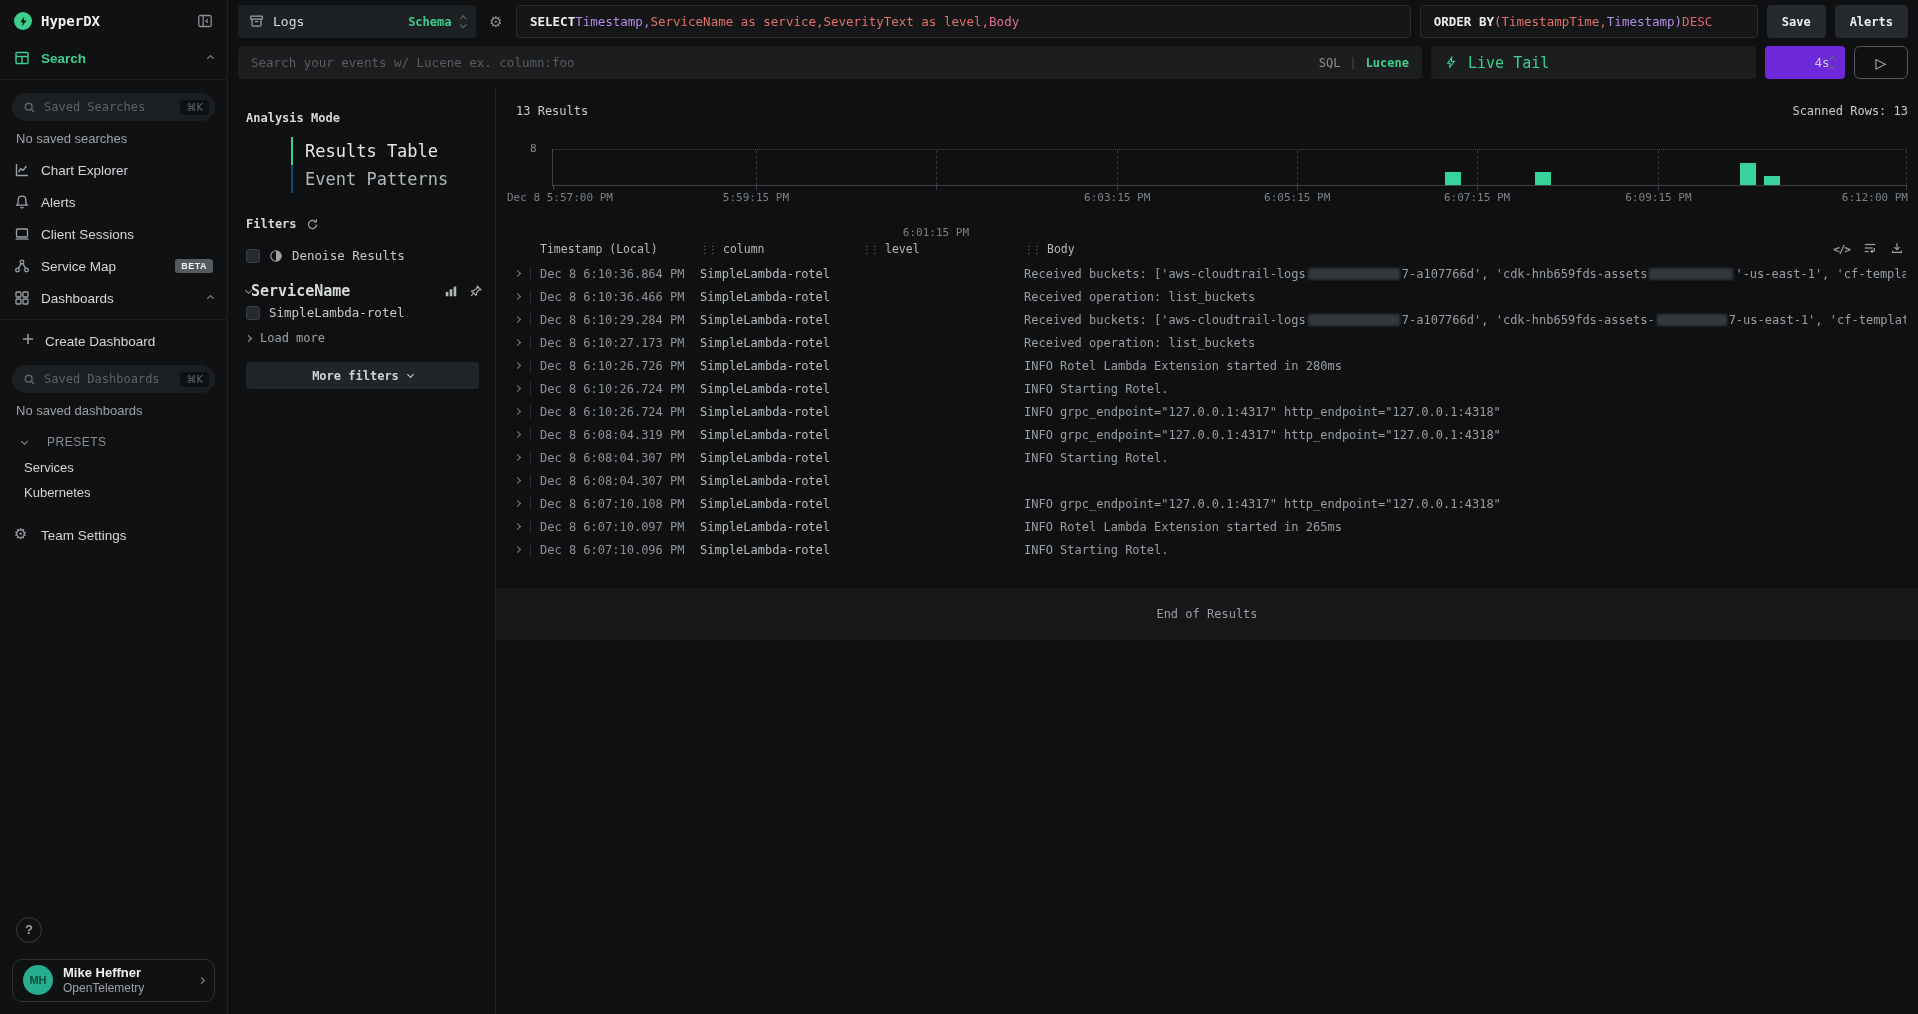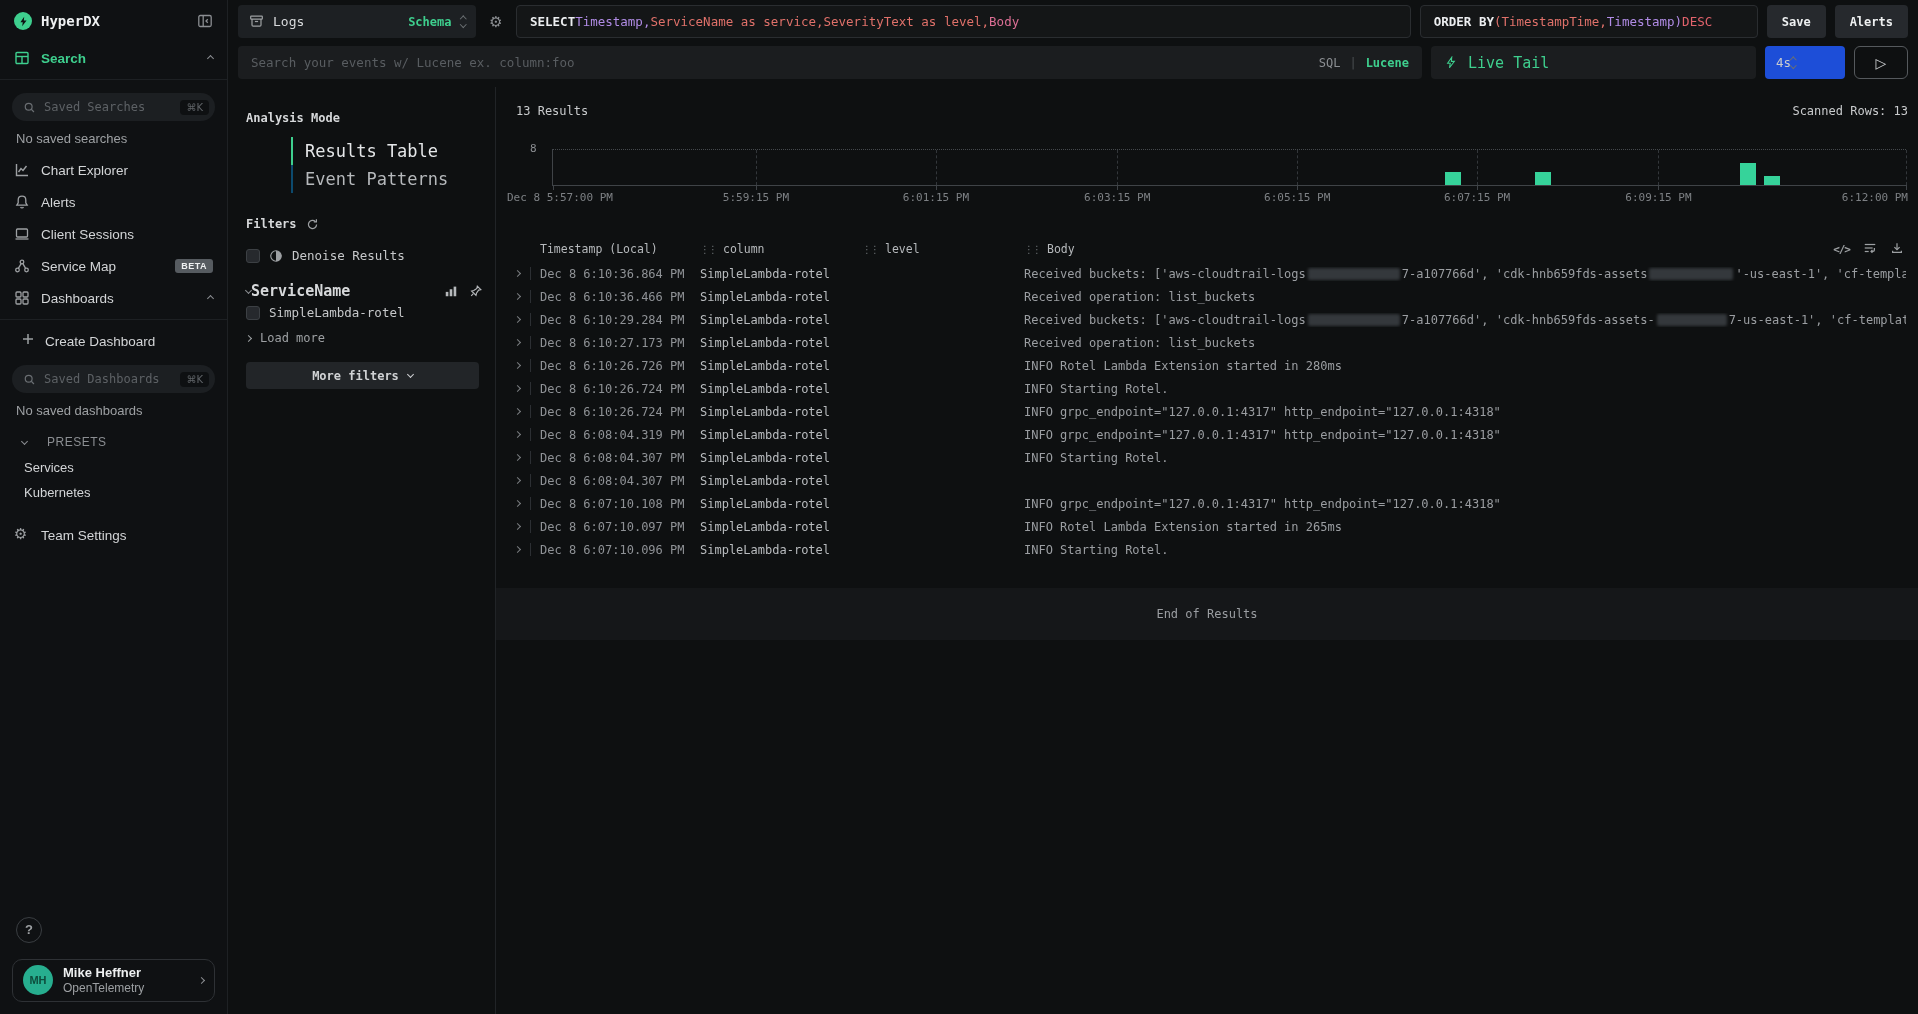--- a/index.html
+++ b/index.html
@@ -79,22 +79,22 @@
   .btn { background:#26292d; border-radius:4px; color:#eef0f1; font-weight:700; font-size:12px;
          padding:0 15px; display:flex; align-items:center; justify-content:center; }
   .search-box { flex:1; background:#1b1d1f; border-radius:4px; padding:0 13px; display:flex; align-items:center; gap:10px; }
   .search-box input { flex:1; min-width:0; background:transparent; border:none; outline:none; color:#c9ccce;
          font-family:"DejaVu Sans Mono",monospace; font-size:12.5px; }
   .search-box input::placeholder { color:#595d61; }
   .lang { display:flex; gap:9px; font-size:12px; align-items:center; }
   .lang-sql { color:#8b8e92; } .lang-div { color:#4a4e52; } .lang-lucene { color:#3ecf8e; font-weight:700; }
   .live-tail { width:325px; background:#1b1d1f; border-radius:4px; color:#3ecf8e; font-size:15px;
          display:flex; align-items:center; gap:11px; padding:0 14px; }
-  .interval { width:80px; background:#1d4ed8; border-radius:4px; padding:0 11px; color:#caccce;
-         font-size:12.5px; display:flex; align-items:center; justify-content:flex-start; }
+  .interval { width:80px; background:#6d28d9; border-radius:4px; padding:0 11px; color:#caccce;
+         font-size:12.5px; display:flex; align-items:center; justify-content:flex-end; }
   .play-btn { width:54px; border:1px solid #55595d; border-radius:6px; display:flex; align-items:center;
          justify-content:center; color:#caccce; font-size:14px; }
 
   .content { flex:1; display:flex; min-height:0; }
   .filter-panel { width:268px; min-width:268px; border-right:1px solid #212427; padding:24px 12px 0 18px; }
   .fp-title { font-weight:700; color:#d6d8da; font-size:12px; margin-bottom:12px; display:flex; align-items:center; gap:9px; }
   .mode { padding:4px 0 4px 12px; border-left:2px solid #0c4a6e; color:#b6b9bc; font-size:17px;margin-left:45px; }
   .mode.active { border-color:#3ecf8e; color:#e5e7e9; }
   .filters-header { margin-top:24px; }
   .check-row { display:flex; align-items:center; gap:9px; padding:5px 0; color:#c6c8ca; font-size:12.5px; }
@@ -420,21 +420,21 @@
         <div class="chart-wrap">
           <span class="y-label">8</span>
           <div class="plot" id="chart-plot">
               <div class="tickmark" style="left: 0%;"></div>
               <span class="x-label" style="left: -46px;">Dec 8 5:57:00 PM</span>
               <div class="gridline" style="left: 15%;"></div>
               <div class="tickmark" style="left: 15%;"></div>
               <span class="x-label" style="left: 15%; transform: translateX(-50%);">5:59:15 PM</span>
               <div class="gridline" style="left: 28.3%;"></div>
               <div class="tickmark" style="left: 28.3%;"></div>
-              <span class="x-label" style="left: 28.3%; transform: translateX(-50%);">6:01:15 PM</span>
+              <span class="x-label" style="left: 28.3%; transform: translateX(-50%); margin-top: 35px;">6:01:15 PM</span>
               <div class="gridline" style="left: 41.7%;"></div>
               <div class="tickmark" style="left: 41.7%;"></div>
               <span class="x-label" style="left: 41.7%; transform: translateX(-50%);">6:03:15 PM</span>
               <div class="gridline" style="left: 55%;"></div>
               <div class="tickmark" style="left: 55%;"></div>
               <span class="x-label" style="left: 55%; transform: translateX(-50%);">6:05:15 PM</span>
               <div class="gridline" style="left: 68.3%;"></div>
               <div class="tickmark" style="left: 68.3%;"></div>
               <span class="x-label" style="left: 68.3%; transform: translateX(-50%);">6:07:15 PM</span>
               <div class="gridline" style="left: 81.7%;"></div>

